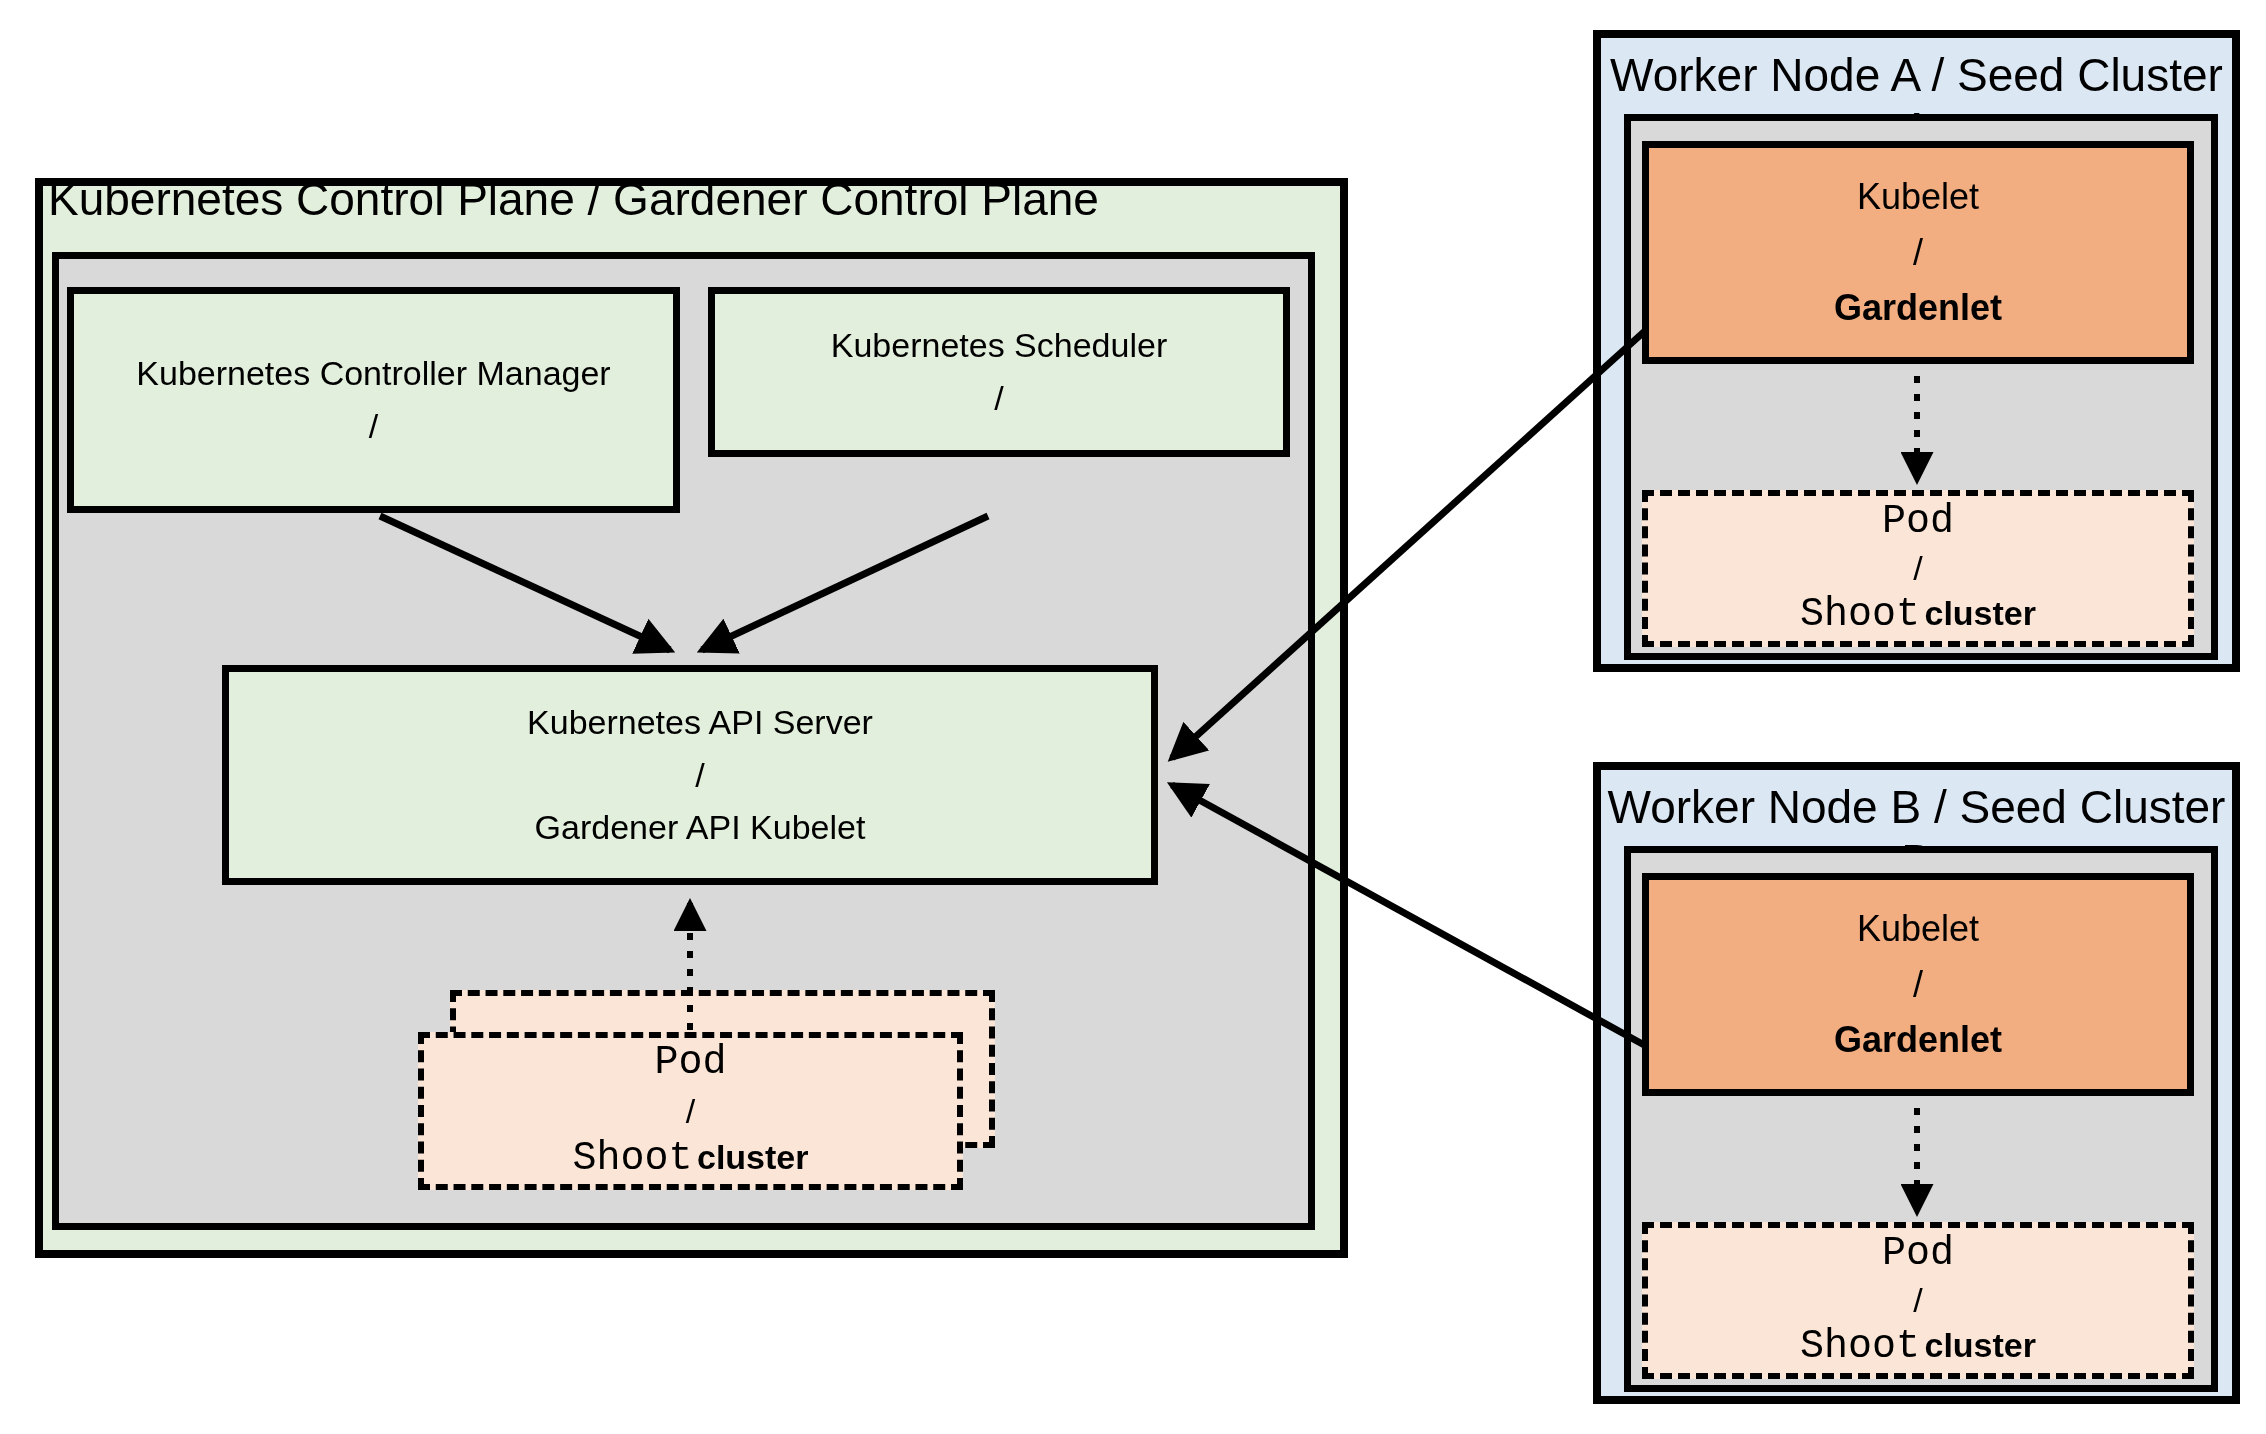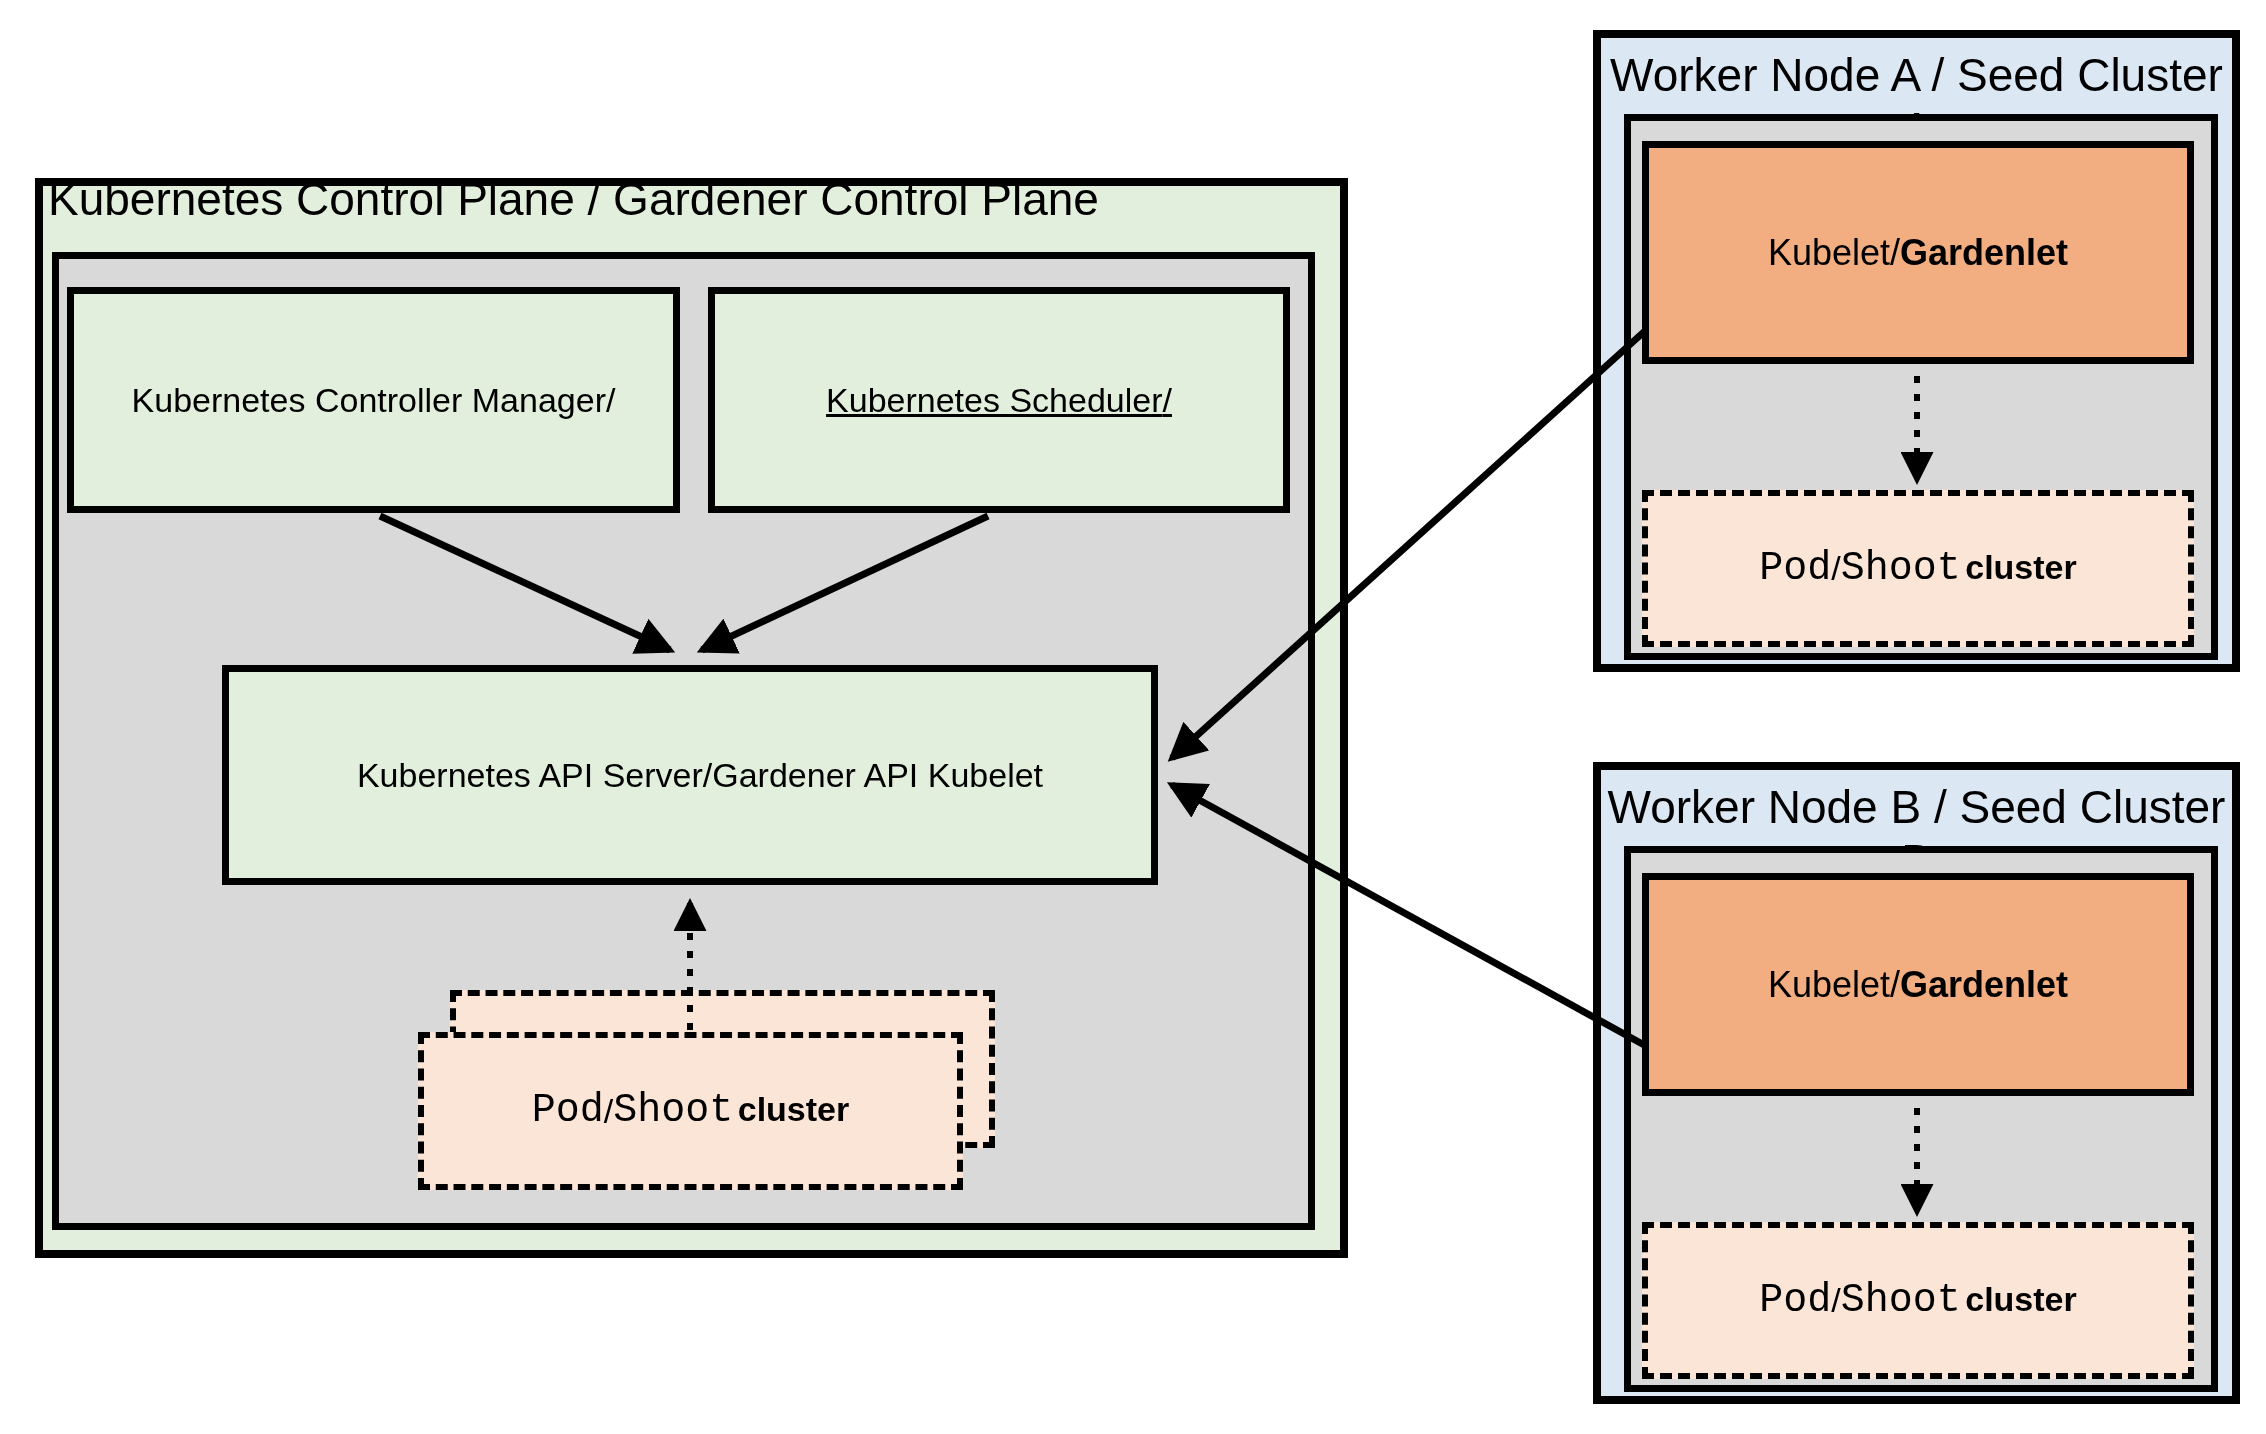--- a/index.html
+++ b/index.html
@@ -10,21 +10,21 @@
     color:var(--line,#000);
   }
   .box{position:absolute;box-sizing:border-box;border:7px solid var(--line,#000);}
   .b8{border-width:8px;}
   .dashed{border-style:dashed;border-width:6px;}
   .green{background:var(--green-fill,#e2efdc);}
   .gray{background:var(--gray-fill,#d9d9d9);}
   .blue{background:var(--blue-fill,#dbe7f3);}
   .orange{background:var(--orange-fill,#f2ad80);}
   .peach{background:var(--peach-fill,#fbe5d6);}
-  .stack{display:flex;flex-direction:row;justify-content:center;align-items:center;
+  .stack{display:flex;flex-direction:column;justify-content:center;align-items:center;
          height:100%;text-align:center;line-height:1.55;}
   .lbl{font-size:34px;}
   .wlbl{font-size:36px;}
   .bold{font-weight:700;}
   .mono{font-family:Liberation Mono, monospace;font-size:40px;}
   .cp-title{position:absolute;left:48px;top:172px;font-size:46px;}
   .w-title{position:absolute;width:647px;text-align:center;font-size:46px;}
   #arrow-overlay{position:absolute;left:0;top:0;z-index:10;pointer-events:none;}
 </style>
 </head>
@@ -35,21 +35,21 @@
 
 <div class="box gray" style="left:52px;top:252px;width:1263px;height:978px;"></div>
 
 <div class="box green" style="left:67px;top:287px;width:613px;height:226px;">
   <div class="stack lbl">
     <span>Kubernetes Controller Manager</span>
     <span>/</span>
   </div>
 </div>
 
-<div class="box green" style="left:708px;top:287px;width:582px;height:226px;text-decoration:underline;">
+<div class="box green" style="left:708px;top:287px;width:582px;height:170px;">
   <div class="stack lbl">
     <span>Kubernetes Scheduler</span>
     <span>/</span>
   </div>
 </div>
 
 <div class="box green" style="left:222px;top:665px;width:936px;height:220px;padding-left:20px;">
   <div class="stack lbl">
     <span>Kubernetes API Server</span>
     <span>/</span>

